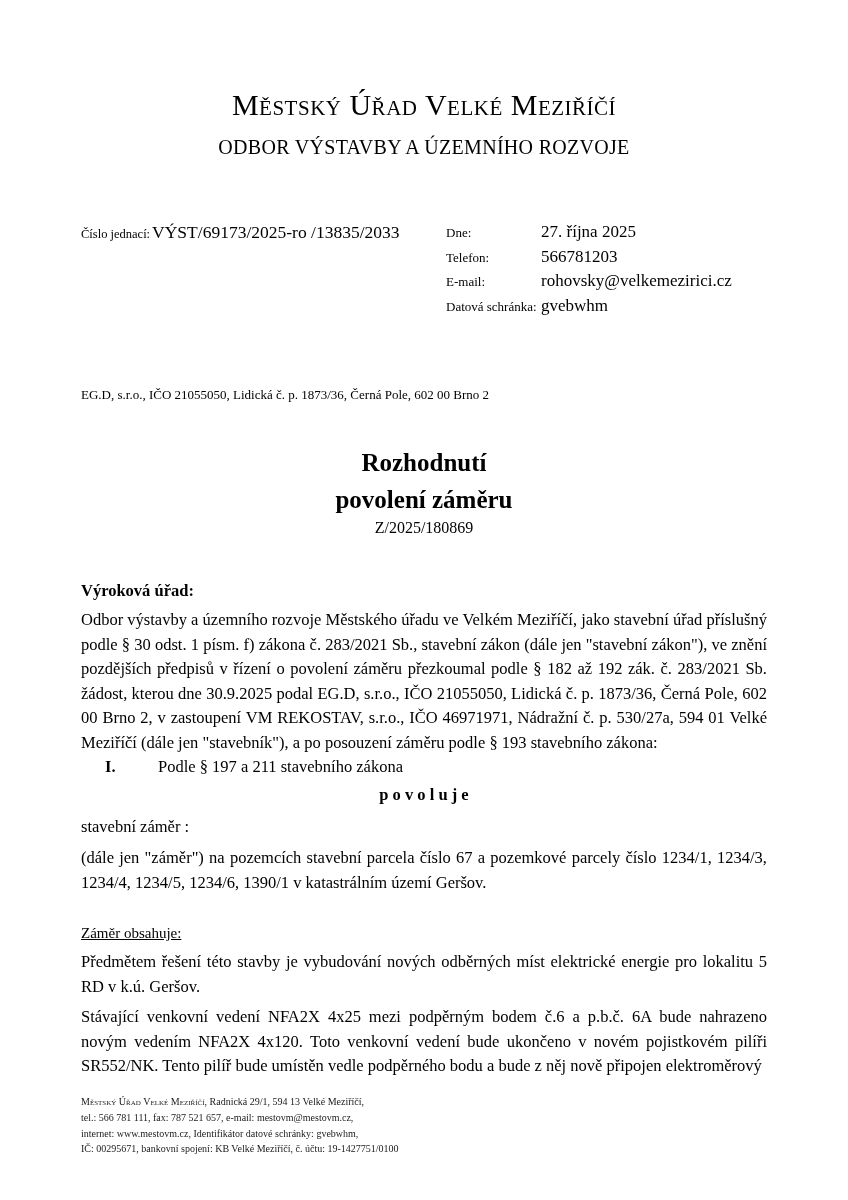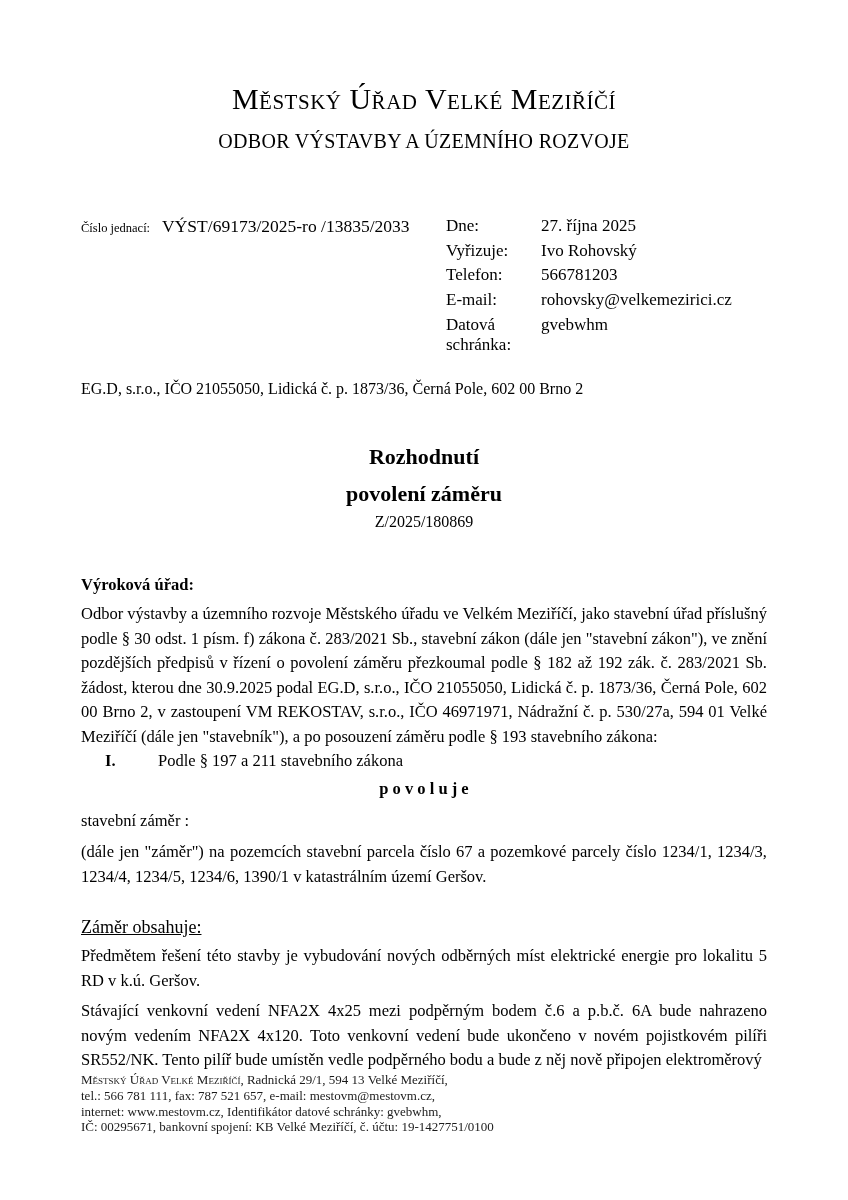--- a/index.html
+++ b/index.html
@@ -5,21 +5,21 @@
   html, body { margin: 0; padding: 0; background: #e8e8e8; }
   .page {
     position: relative;
     width: 848px;
     height: 1200px;
     margin: 0 auto;
     background: #ffffff;
     color: #000000;
     font-family: "Liberation Serif", serif;
     box-sizing: border-box;
-    padding: 8px 81px;
+    padding: 14px 81px;
     overflow: hidden;
   }
 
   
   .org-name {
     margin-top: 76px;
     text-align: center;
     font-variant: small-caps;
     font-size: 30px;
     line-height: 30px;
@@ -30,34 +30,34 @@
     margin-top: 16px;
     text-align: center;
     font-size: 20px;
     line-height: 22px;
     letter-spacing: 0.3px;
     white-space: nowrap;
   }
 
   
   .meta { position: relative; margin-top: 64px; height: 126px; }
-  .meta-left { display: flex; align-items: baseline; gap: 12px; }
+  .meta-left { display: flex; align-items: baseline; gap: 2px; }
   .meta-left .lbl { font-size: 12.5px; }
   .meta-left .val { font-size: 17.5px; }
   .meta-right { position: absolute; left: 365px; top: 0; }
   .meta-row { display: flex; align-items: baseline; height: 24.7px; }
-  .meta-row .lbl { font-size: 17px; width: 95px; flex: 0 0 95px; }
+  .meta-row .lbl { font-size: 13px; width: 95px; flex: 0 0 95px; }
   .meta-row .val { font-size: 17px; white-space: nowrap; }
 
   
-  .addressee { margin-top: 36px; font-size: 16px; line-height: 22px; }
+  .addressee { margin-top: 36px; font-size: 13px; line-height: 22px; }
 
   
   .title-block { margin-top: 38px; text-align: center; }
-  .title-line { font-size: 22px; line-height: 37px; font-weight: bold; }
+  .title-line { font-size: 25px; line-height: 37px; font-weight: bold; }
   .file-number { font-size: 16px; line-height: 20px; margin-top: 0; }
 
   
   .section-heading {
     margin-top: 42px;
     font-size: 16.5px;
     line-height: 22px;
     font-weight: bold;
   }
   .para {
@@ -79,32 +79,32 @@
   .intent-label { margin-top: 8px; font-size: 16.5px; line-height: 24px; }
   .project-name {
     margin-top: 9px;
     text-align: center;
     font-size: 16.5px;
     line-height: 24px;
     font-weight: bold;
   }
   .underline-heading {
     margin-top: 27px;
-    font-size: 18px;
+    font-size: 15px;
     line-height: 22px;
     text-decoration: underline;
   }
 
   
   .footer {
     position: absolute;
     left: 81px;
     right: 81px;
-    top: 1072px;
-    font-size: 13px;
+    top: 1094px;
+    font-size: 10px;
     line-height: 15.8px;
     color: #1a1a1a;
   }
   .footer .sc { font-variant: small-caps; }
 </style>
 </head>
 <body>
 
 <div class="page">
 
@@ -113,24 +113,20 @@
 
   <div class="meta">
     <div class="meta-left">
       <span class="lbl">Číslo jednací:</span>
       <span class="val">VÝST/69173/2025-ro /13835/2033</span>
     </div>
     <div class="meta-right">
       <div class="meta-row">
         <span class="lbl">Dne:</span>
         <span class="val">27. října 2025</span>
-      </div>
-      <div class="meta-row">
-        <span class="lbl">Vyřizuje:</span>
-        <span class="val">Ivo Rohovský</span>
       </div>
       <div class="meta-row">
         <span class="lbl">Telefon:</span>
         <span class="val">566781203</span>
       </div>
       <div class="meta-row">
         <span class="lbl">E-mail:</span>
         <span class="val">rohovsky@velkemezirici.cz</span>
       </div>
       <div class="meta-row">

